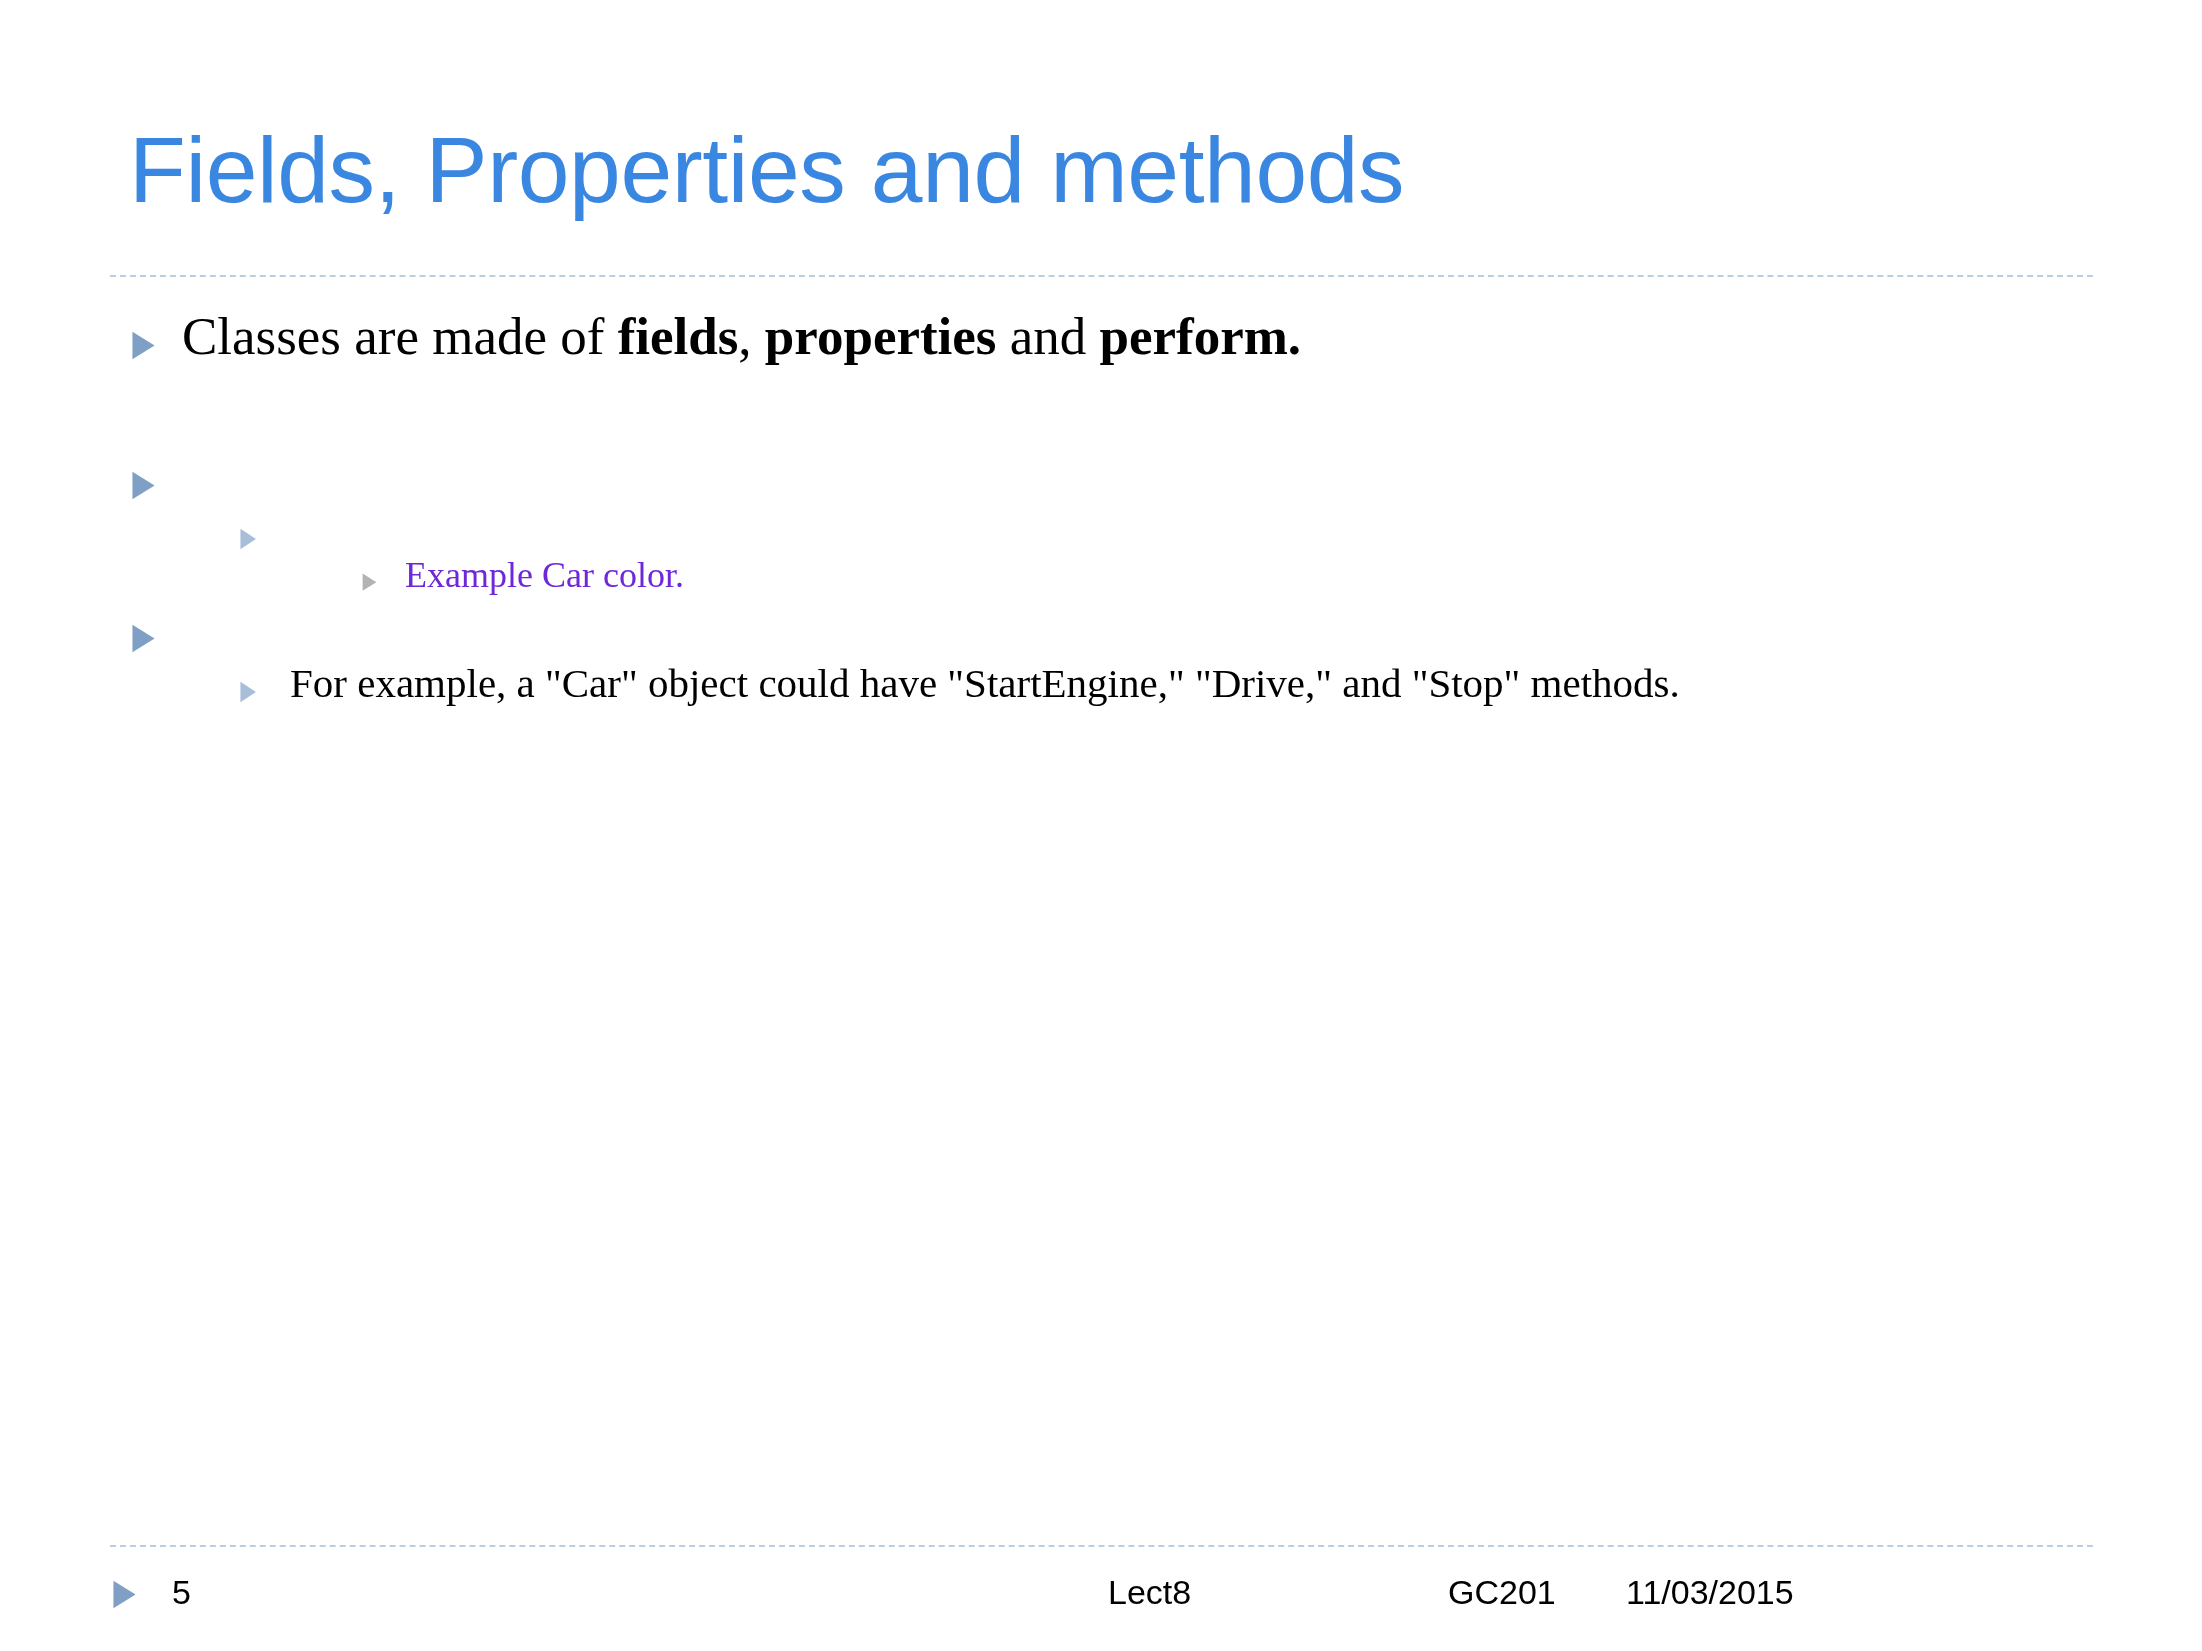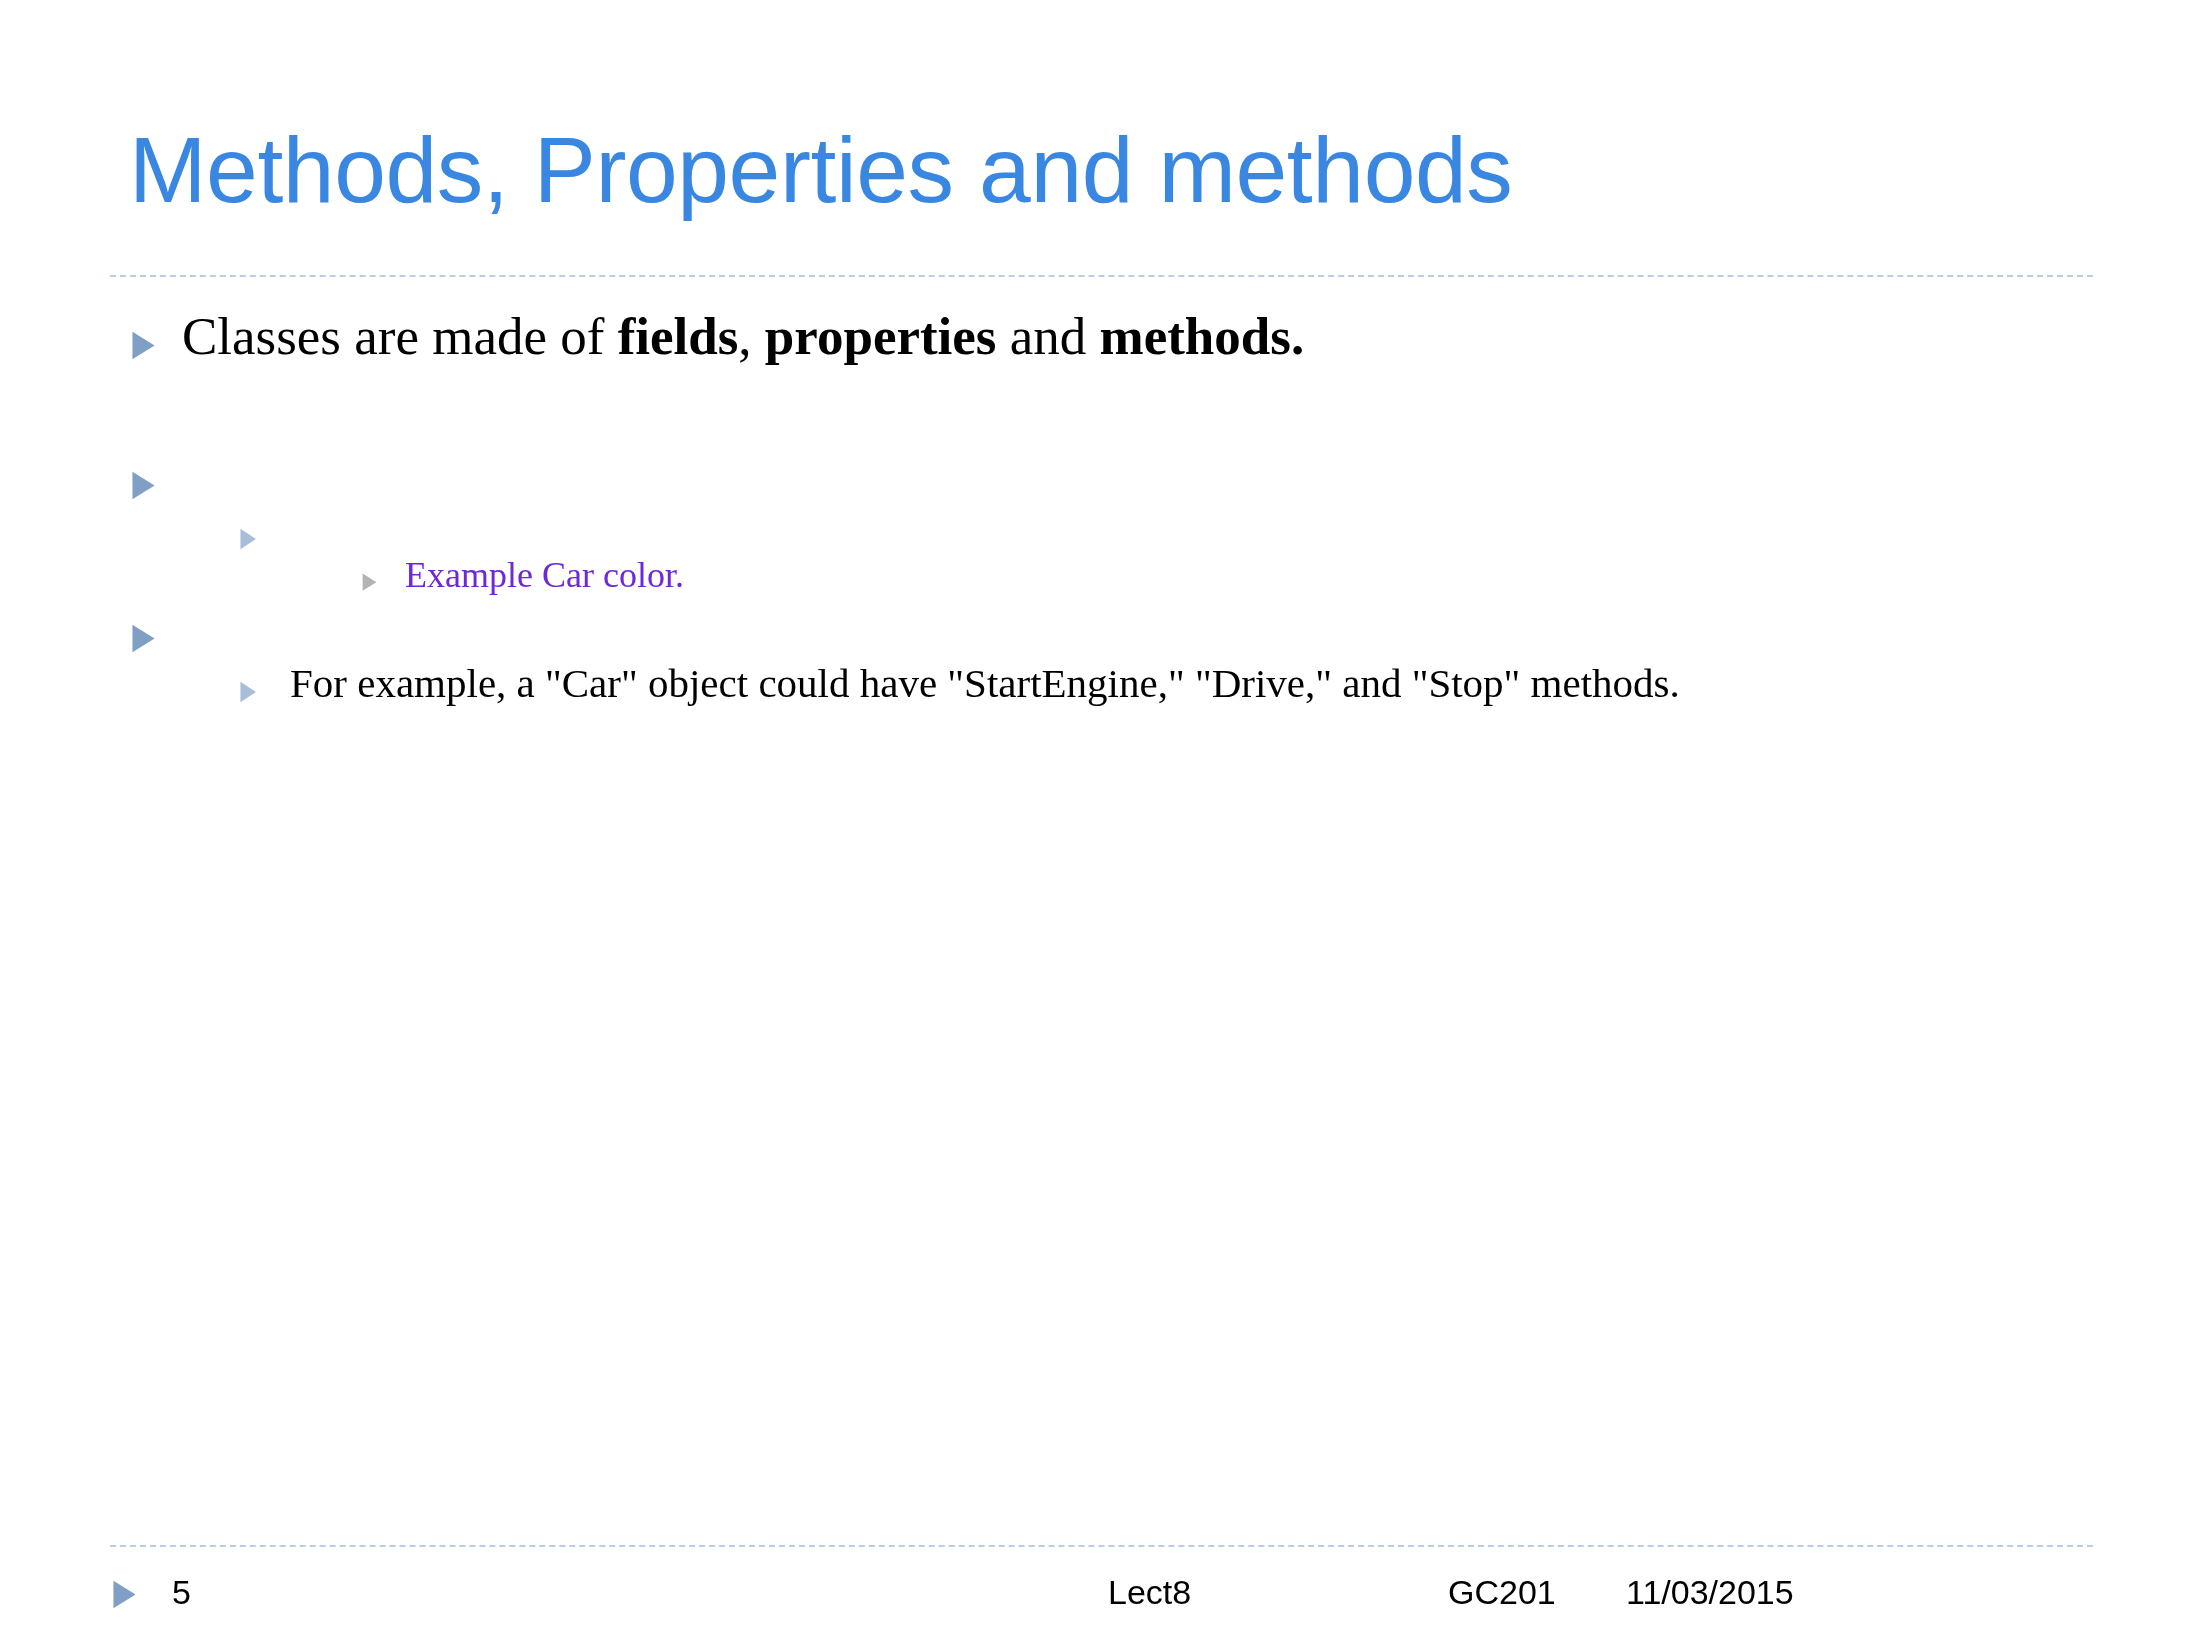--- a/index.html
+++ b/index.html
@@ -162,32 +162,32 @@
     position: absolute;
     left: 1516px;
     top: 15.5px;
   }
 </style>
 </head>
 <body>
 
 <div class="slide">
 
-  <div class="title">Methods, Properties and methods</div>
+  <div class="title">Fields, Properties and methods</div>
   <div class="title-rule"></div>
 
   <div class="body">
 
     <div class="bullet-row lvl1">
       <span class="marker">
         <svg class="tri" width="29" height="33" viewBox="0 0 34 38" aria-hidden="true">
           <polygon points="4,3 30,19 4,35" fill="#7f9fc4"></polygon>
         </svg>
       </span>
-      <span class="text">Classes are made of <b class="strong">fields</b>, <b class="strong">properties</b> and <b class="strong">methods.</b></span>
+      <span class="text">Classes are made of <b class="strong">fields</b>, <b class="strong">properties</b> and <b class="strong">perform.</b></span>
     </div>
 
     <div class="spacer"></div>
 
     <div class="bullet-row lvl1">
       <span class="marker">
         <svg class="tri" width="29" height="33" viewBox="0 0 34 38" aria-hidden="true">
           <polygon points="4,3 30,19 4,35" fill="#7f9fc4"></polygon>
         </svg>
       </span>

